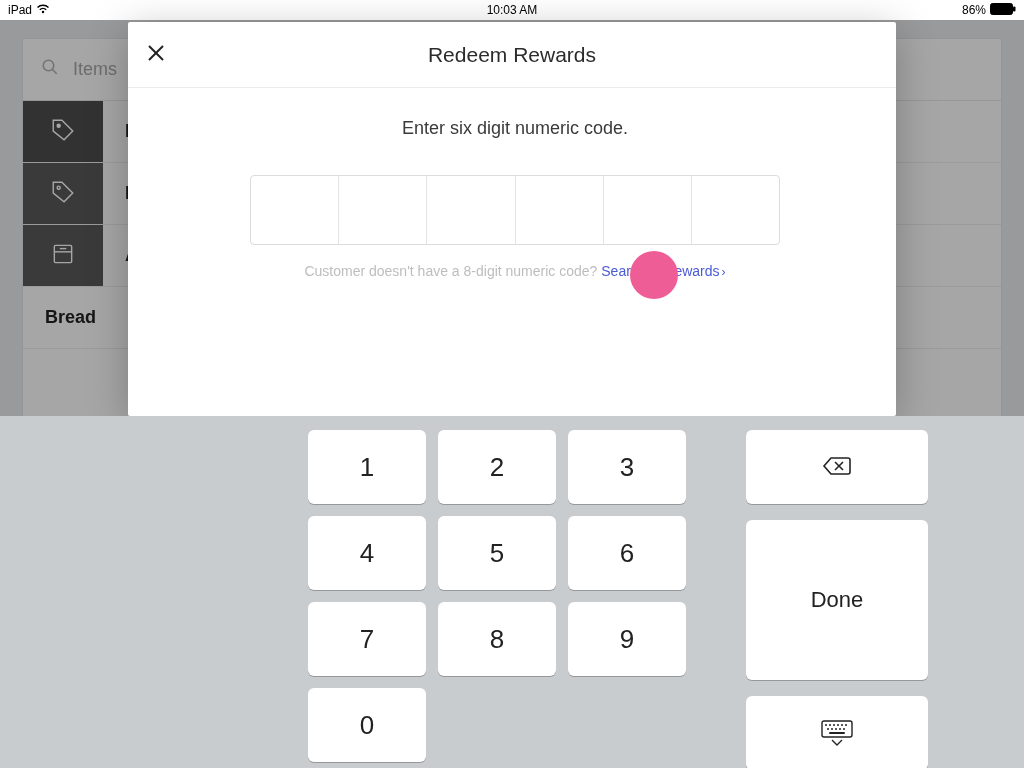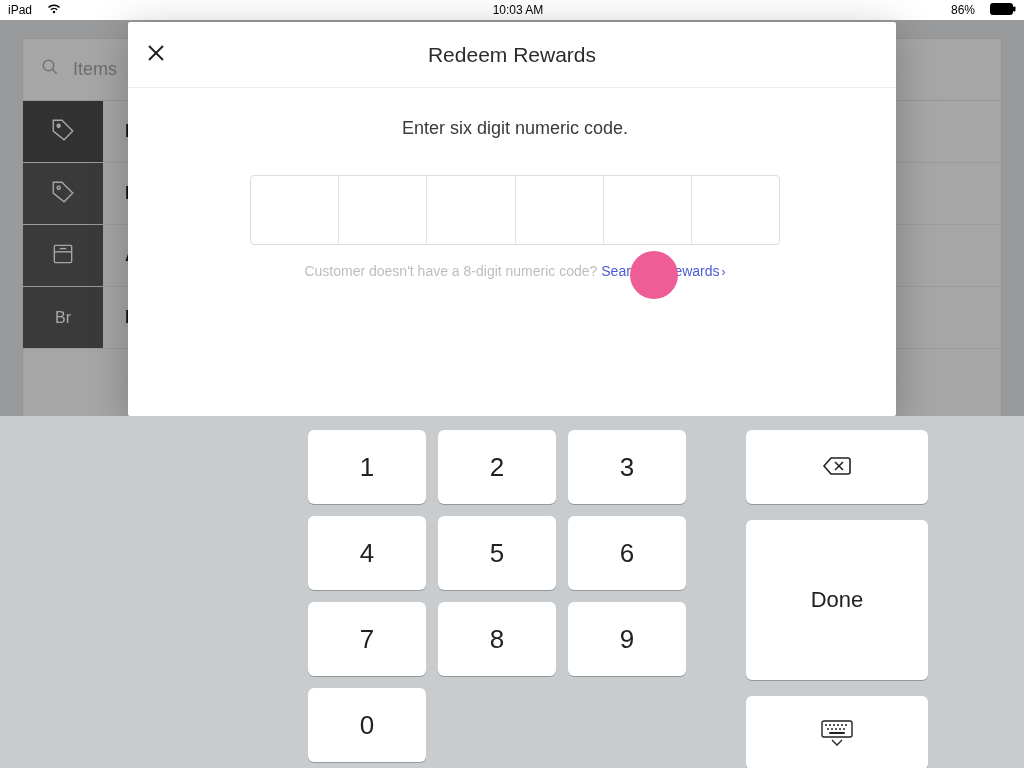--- a/index.html
+++ b/index.html
@@ -5,22 +5,22 @@
   * { box-sizing: border-box; margin: 0; padding: 0; }
   html, body { width: 1024px; height: 768px; overflow: hidden; font-family: -apple-system, "Helvetica Neue", Arial, sans-serif; }
   body { background: #fff; position: relative; }
 
   
   .status-bar {
     position: absolute; top: 0; left: 0; right: 0; height: 20px;
     display: flex; align-items: center; justify-content: space-between;
     padding: 0 8px; font-size: 12px; color: #000; z-index: 10;
   }
-  .status-left, .status-right { display: flex; align-items: center; gap: 15px; }
-  .status-center { position: absolute; left: 50%; transform: translateX(-50%); margin-left: 6px; }
+  .status-left, .status-right { display: flex; align-items: center; gap: 4px; }
+  .status-center { position: absolute; left: 50%; transform: translateX(-50%); }
   .wifi-icon { display: inline-block; }
   .battery-icon { display: inline-block; }
 
   
   .underlay {
     position: absolute; top: 20px; left: 0; right: 0; bottom: 0;
     background: #ecedee;
   }
   .underlay-panel {
     position: absolute; top: 18px; left: 22px; right: 22px; bottom: 0;
@@ -178,23 +178,20 @@
               <rect x="4" y="4" width="16" height="16" rx="1"></rect>
               <line x1="4" y1="10" x2="20" y2="10"></line>
               <line x1="9" y1="7" x2="15" y2="7"></line>
             </svg>
       </span>
         </div>
       <div class="row-label">All Items</div>
     </div>
 
     <div class="list-row">
-      <div class="row-icon-col lighter">
-          <span class="br">Br</span>
-        </div>
       <div class="row-label">Bread</div>
     </div>
   </div>
 </div>
 
 <div class="scrim"></div>
 
 <div class="modal">
   <div class="modal-header">
     <div class="modal-close">

